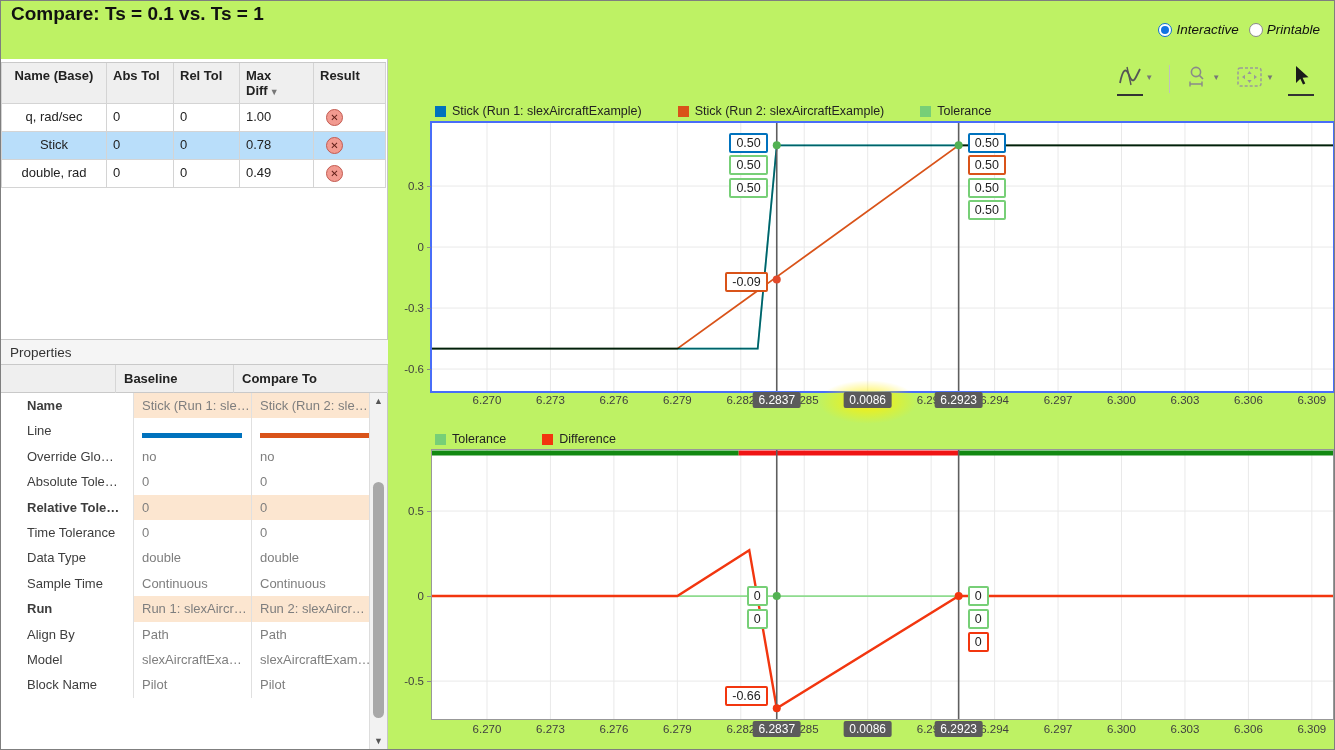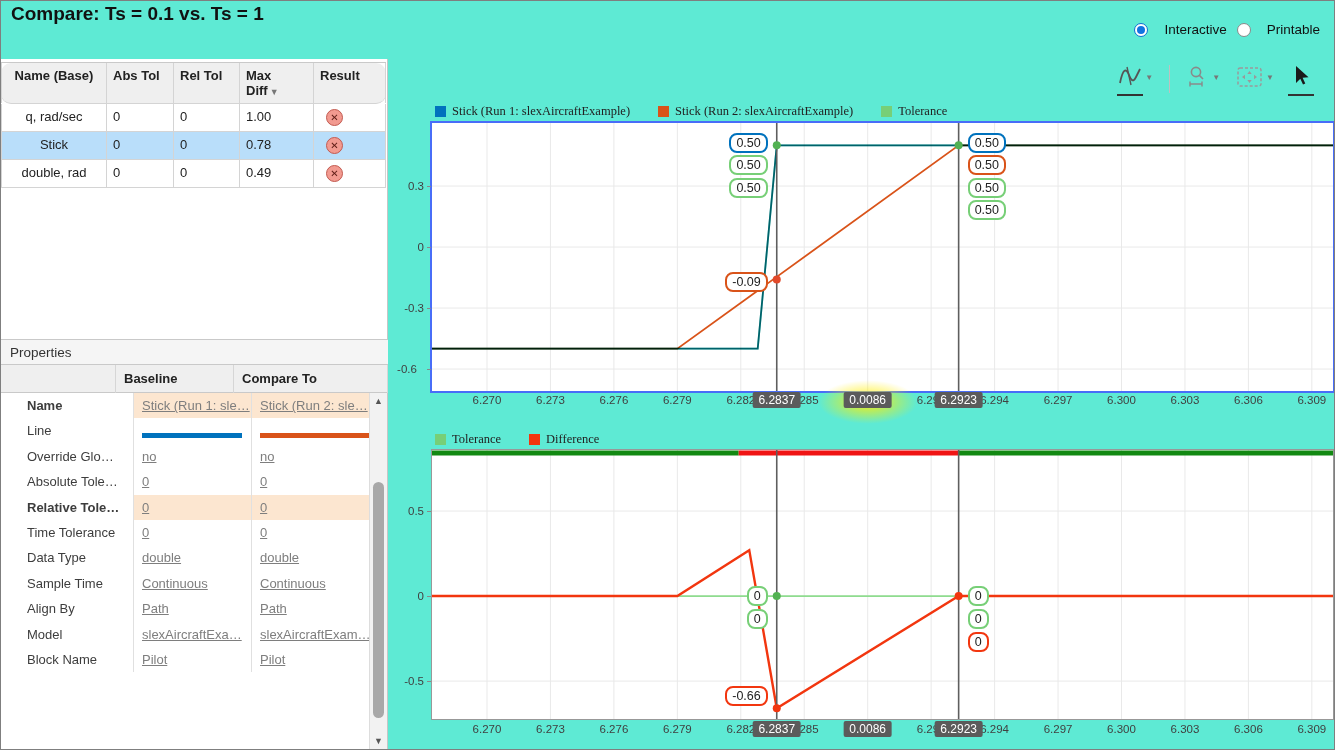--- a/index.html
+++ b/index.html
@@ -1,74 +1,74 @@
 <!DOCTYPE html>
 <html><head>
 <meta charset="utf-8">
 <style>
   html,body{margin:0;padding:0;background:#e8e8e8;}
-  #app{position:relative;width:1335px;height:750px;background:#5eead4;border:1px solid #7f7f7f;
+  #app{position:relative;width:1335px;height:750px;background:#bef264;border:1px solid #7f7f7f;
        font-family:"Liberation Sans","DejaVu Sans",sans-serif;overflow:hidden;box-sizing:border-box;}
   .abs{position:absolute;}
   
   #title{left:10px;top:2px;font-size:19px;font-weight:bold;color:#111;}
   #meta{left:14px;top:30px;font-size:13.5px;color:#111;}
   #meta span{margin-right:22px;}
   #view-toggle{right:14px;top:21px;display:flex;align-items:center;gap:10px;font-size:13.5px;color:#111;}
-  .radio-opt{display:flex;align-items:center;gap:16px;cursor:pointer;}
+  .radio-opt{display:flex;align-items:center;gap:4px;cursor:pointer;font-style:italic;}
   .radio-dot{width:14px;height:14px;border-radius:50%;border:1px solid #8a8a8a;background:#fff;box-sizing:border-box;position:relative;}
   .radio-dot.sel{border:1px solid #0d6fd1;}
   .radio-dot.sel::after{content:"";position:absolute;left:2px;top:2px;width:8px;height:8px;border-radius:50%;background:#1274e0;}
   
   #left-panel{left:0;top:58px;width:387px;height:692px;border-right:1px solid #c6c6c6;box-sizing:border-box;background:#fff;}
   #summary-table{position:absolute;left:0;top:3px;width:385px;font-size:13px;color:#222;border-top:1px solid #c9c9c9;}
   .srow{display:grid;grid-template-columns:106px 67px 66px 74px 72px;border-bottom:1px solid #d4d4d4;}
   .srow>div{padding:5px 6px;border-right:1px solid #d4d4d4;box-sizing:border-box;min-height:26px;}
   .srow>div:first-child{border-left:1px solid #d4d4d4;text-align:center;}
-  .srow.head{background:#efefef;font-weight:bold;border-top:none;border-radius:10px;}
+  .srow.head{background:#efefef;font-weight:bold;border-top:none;}
   .srow.selected{background:#b9defa;}
   .sort-caret{font-size:9px;color:#777;margin-left:2px;}
   .fail-icon{display:inline-block;width:15px;height:15px;border-radius:50%;background:#f29a90;border:1px solid #c25a50;
              color:#5e1d16;font-size:10px;line-height:15px;text-align:center;font-weight:bold;}
   .rescell{text-align:left;padding-left:12px !important;}
   
   #props-title{left:0;top:280px;width:387px;height:26px;background:#f5f5f5;border-top:1px solid #c9c9c9;border-bottom:1px solid #c9c9c9;
                font-size:13.5px;color:#333;line-height:26px;padding-left:9px;box-sizing:border-box;}
   #props-head{left:0;top:306px;width:387px;height:28px;background:#efefef;border-bottom:1px solid #c9c9c9;display:grid;
               grid-template-columns:115px 118px 154px;font-size:13px;font-weight:bold;color:#222;box-sizing:border-box;}
   #props-head>div{line-height:28px;padding-left:8px;border-right:1px solid #d6d6d6;box-sizing:border-box;}
   #props-rows{left:18px;top:334px;width:368px;}
   .prow{display:grid;grid-template-columns:115px 118px 135px;height:25.4px;font-size:13px;}
   .prow>div{line-height:25.4px;padding-left:8px;box-sizing:border-box;white-space:nowrap;overflow:hidden;}
   .prow .plabel{color:#3d3d3d;border-right:1px solid #e0e0e0;}
-  .prow .pval{color:#7e7e7e;border-right:1px solid #e0e0e0;text-decoration:underline;}
+  .prow .pval{color:#7e7e7e;border-right:1px solid #e0e0e0;}
   .prow .pval:last-child{border-right:none;}
   .prow.bold .plabel{font-weight:bold;}
   .prow.hl .pval{background:#fce6d0;}
   .lineswatch{display:block;height:5px;margin-top:15px;width:92%;}
   
   #pscroll{left:368px;top:334px;width:18px;height:356px;background:#f2f2f2;border-left:1px solid #ddd;box-sizing:border-box;}
   .sb-arrow{position:absolute;left:0;width:17px;height:16px;text-align:center;font-size:9px;color:#555;line-height:16px;}
   #sb-thumb{position:absolute;left:3px;top:89px;width:11px;height:236px;background:#a8a8a8;border-radius:6px;}
   
-  .legend{position:absolute;display:flex;gap:28px;font-size:12.5px;color:#222;align-items:flex-start;font-family:Liberation Serif, serif;}
+  .legend{position:absolute;display:flex;gap:36px;font-size:12.5px;color:#222;align-items:flex-start;}
   .legend .li{display:flex;align-items:center;gap:6px;}
   .legend .sq{width:11px;height:11px;display:inline-block;}
   .plot{position:absolute;box-sizing:content-box;background:#fff;}
   .plot-selected{border:2px solid #486df8;}
   .plot-normal{border:1px solid #989898;}
   .ytick{position:absolute;width:34px;text-align:right;font-size:11.5px;color:#404040;transform:translateY(-50%);}
   .ytick::after{content:"";position:absolute;right:-7px;top:50%;width:4px;height:1px;background:#888;}
   .xtick{position:absolute;transform:translateX(-50%);font-size:11.5px;color:#404040;}
   .badge{position:absolute;transform:translateX(-50%);background:#5b5b5b;color:#fff;font-size:12px;
          padding:1px 6px;border-radius:2px;z-index:4;}
   .glow{position:absolute;width:100px;height:44px;transform:translate(-50%,-50%);z-index:3;
         background:radial-gradient(ellipse at center,rgba(255,238,0,0.95),rgba(255,238,0,0) 70%);}
   .flag{position:absolute;background:#fff;border:2px solid;padding:0 5px;font-size:12.5px;line-height:16px;
-        border-radius:8px;color:#222;z-index:5;white-space:nowrap;}
+        border-radius:2px;color:#222;z-index:5;white-space:nowrap;}
   
   #charts-toolbar{right:18px;top:62px;display:flex;align-items:flex-start;gap:10px;height:36px;}
   .tool{display:flex;align-items:flex-start;gap:2px;padding:2px;cursor:pointer;}
   .tool .under{border-bottom:2px solid #333;padding-bottom:3px;}
   .tool-sep{width:1px;height:28px;background:#c0c0c0;margin:2px 4px;}
   .caret{font-size:8px;color:#777;margin-top:8px;}
 </style>
 </head>
 <body>
 
@@ -160,20 +160,25 @@
         </div>
         <div class="prow">
           <div class="plabel">Data Type</div>
           <div class="pval">double</div>
           <div class="pval">double</div>
         </div>
         <div class="prow">
           <div class="plabel">Sample Time</div>
           <div class="pval">Continuous</div>
           <div class="pval">Continuous</div>
+        </div>
+        <div class="prow bold hl">
+          <div class="plabel">Run</div>
+          <div class="pval">Run 1: slexAircr…</div>
+          <div class="pval">Run 2: slexAircr…</div>
         </div>
         <div class="prow">
           <div class="plabel">Align By</div>
           <div class="pval">Path</div>
           <div class="pval">Path</div>
         </div>
         <div class="prow">
           <div class="plabel">Model</div>
           <div class="pval">slexAircraftExa…</div>
           <div class="pval">slexAircraftExam…</div>
@@ -269,21 +274,21 @@
           <polyline points="0,225.7056145675265 325.7136150234718,225.7056145675265 344.74882629107094,22.36722306525038 901,22.36722306525038" fill="none" stroke="#8fdc8f" stroke-width="1.8" style="mix-blend-mode: multiply;"></polyline>
           <line x1="344.74882629107094" y1="0" x2="344.74882629107094" y2="268" stroke="#5e5e5e" stroke-width="1.6"></line>
           <line x1="526.6408450704247" y1="0" x2="526.6408450704247" y2="268" stroke="#5e5e5e" stroke-width="1.6"></line>
           <circle cx="344.74882629107094" cy="22.36722306525038" r="4" fill="#52b152"></circle>
           <circle cx="526.6408450704247" cy="22.36722306525038" r="4" fill="#52b152"></circle>
           <circle cx="344.74882629107094" cy="156.57056145675267" r="4" fill="#e2492a"></circle>
         </svg></div>
       <div class="ytick" style="left: 389px; top: 185.035px;">0.3</div>
       <div class="ytick" style="left: 389px; top: 246.036px;">0</div>
       <div class="ytick" style="left: 389px; top: 307.038px;">-0.3</div>
-      <div class="ytick" style="left: 389px; top: 368.039px; text-align: center;">-0.6</div>
+      <div class="ytick" style="left: 389px; top: 368.039px;">-0.6</div>
       <div class="xtick" style="left: 485.991px; top: 393px;">6.270</div>
       <div class="xtick" style="left: 549.441px; top: 393px;">6.273</div>
       <div class="xtick" style="left: 612.892px; top: 393px;">6.276</div>
       <div class="xtick" style="left: 676.343px; top: 393px;">6.279</div>
       <div class="xtick" style="left: 739.793px; top: 393px;">6.282</div>
       <div class="xtick" style="left: 803.244px; top: 393px;">6.285</div>
       <div class="xtick" style="left: 866.695px; top: 393px;">6.288</div>
       <div class="xtick" style="left: 930.146px; top: 393px;">6.291</div>
       <div class="xtick" style="left: 993.596px; top: 393px;">6.294</div>
       <div class="xtick" style="left: 1057.05px; top: 393px;">6.297</div>

